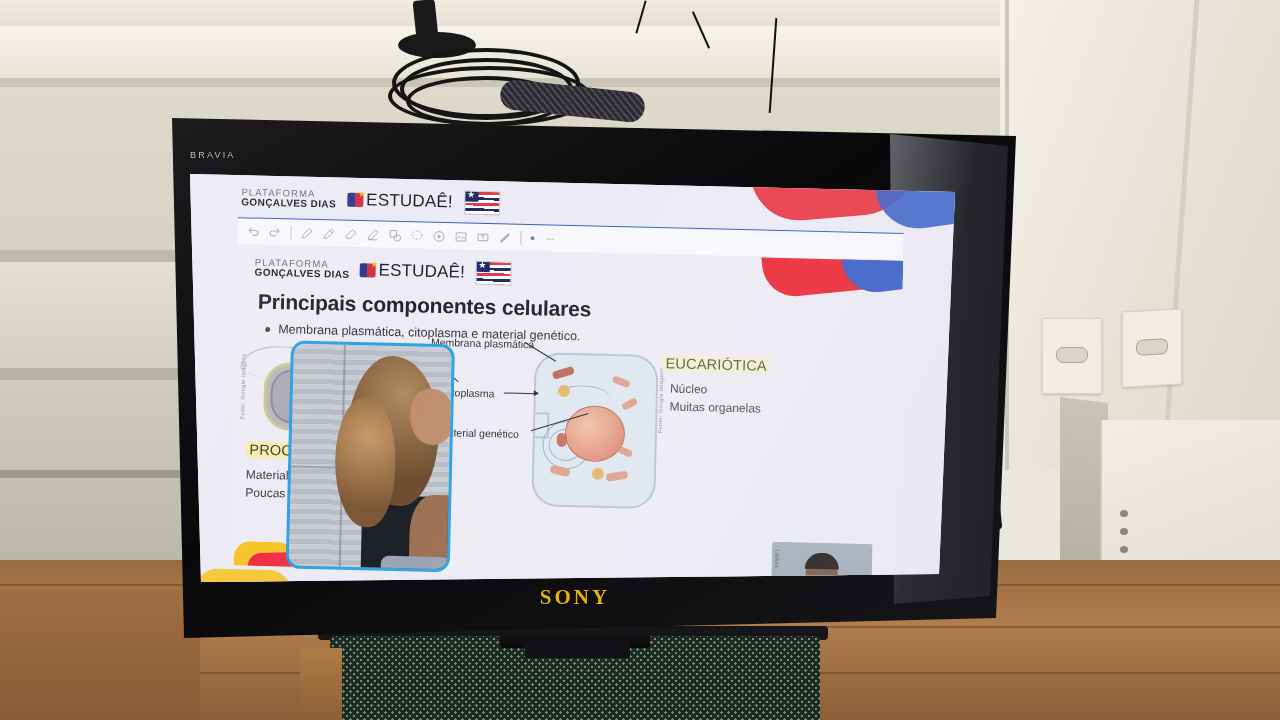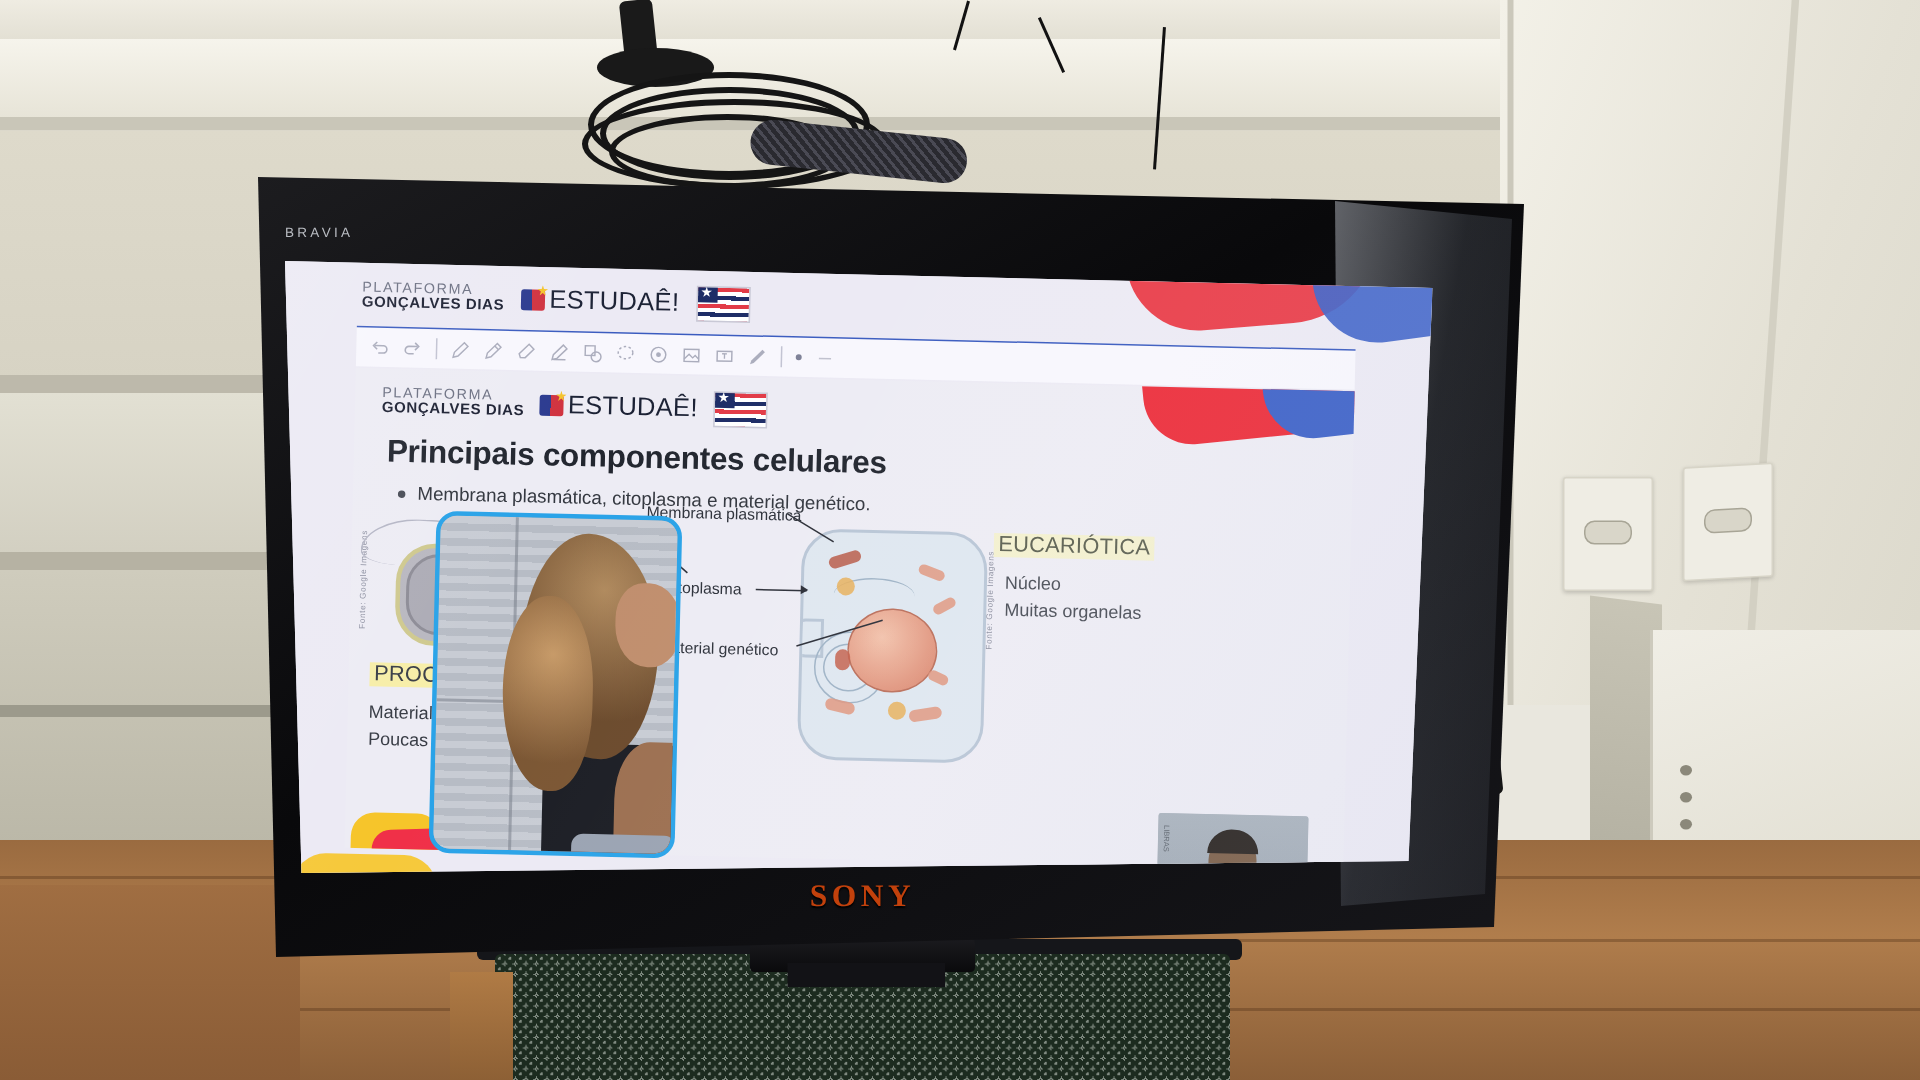--- a/index.html
+++ b/index.html
@@ -49,21 +49,21 @@
 
   
   .tv{position:absolute;left:130px;top:118px;width:890px;height:520px;}
   .tv-body{position:absolute;inset:0;background:linear-gradient(150deg,#1d1d20,#09090b 45%,#16161a);
             border-radius:7px;box-shadow:0 16px 34px rgba(0,0,0,.6);
             clip-path:polygon(42px 0, 886px 18px, 866px 500px, 54px 520px);}
   .tv-gloss{position:absolute;left:760px;top:10px;width:120px;height:480px;
             background:linear-gradient(100deg,rgba(220,225,235,.42),rgba(140,150,165,.2) 45%,rgba(60,64,72,.28));
             clip-path:polygon(0 6px,118px 18px,100px 468px,4px 476px);}
   .brand-bravia{position:absolute;left:60px;top:32px;font-size:9px;letter-spacing:2.2px;color:#b9bcc2;font-family:"Liberation Sans",sans-serif;}
-  .brand-sony{position:absolute;left:50%;bottom:28px;transform:translateX(-50%);font-size:21px;letter-spacing:3px;font-weight:bold;color:#c2410c;font-family:"Liberation Serif",serif;text-shadow:0 1px 1px #000;text-align:center;}
+  .brand-sony{position:absolute;left:50%;bottom:28px;transform:translateX(-50%);font-size:21px;letter-spacing:3px;font-weight:bold;color:#eab308;font-family:"Liberation Serif",serif;text-shadow:0 1px 1px #000;text-align:center;}
   .tv-foot{position:absolute;left:370px;top:508px;width:150px;height:22px;background:linear-gradient(180deg,#1a1a1e,#0a0a0c);border-radius:3px;}
   .tv-neck{position:absolute;left:395px;top:524px;width:105px;height:16px;background:#121216;}
 
   
   .screen{position:absolute;left:57px;top:52px;width:770px;height:412px;overflow:hidden;
           background:#e7e7f2;clip-path:polygon(3px 4px,768px 22px,752px 404px,14px 412px);}
   .glare{position:absolute;inset:0;pointer-events:none;z-index:60;
          background:linear-gradient(118deg,rgba(255,255,255,.09) 0%,rgba(255,255,255,0) 28%,rgba(255,255,255,.05) 62%,rgba(200,210,230,.12) 100%);}
   .screen-inner{position:absolute;left:0;top:0;width:772px;height:416px;transform:rotate(1.35deg);transform-origin:0 0;}
 

